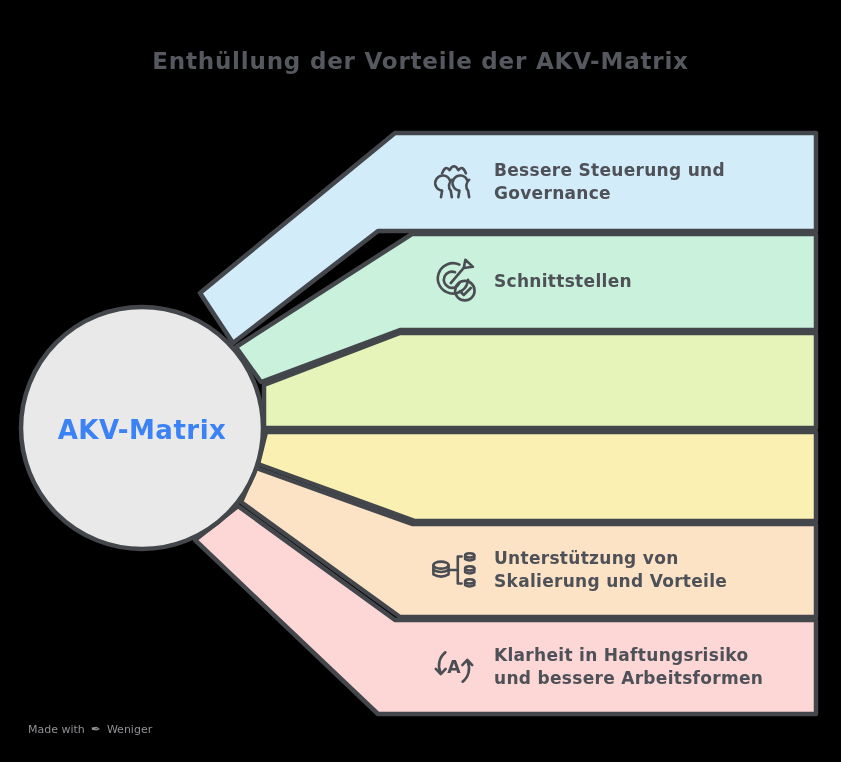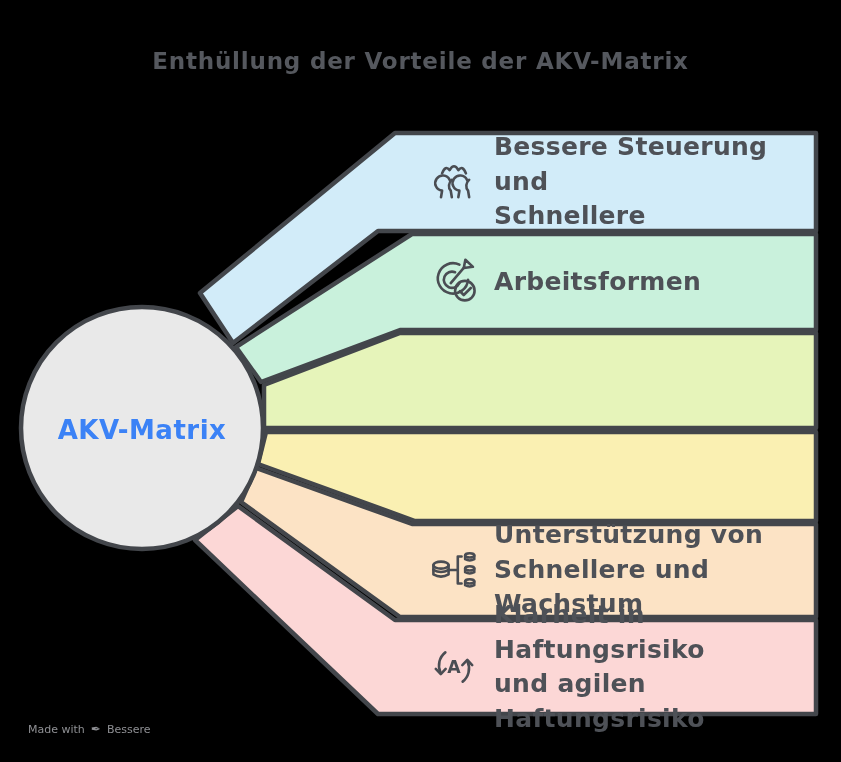--- a/index.html
+++ b/index.html
@@ -14,21 +14,21 @@
     position:absolute;left:0;top:48px;width:841px;text-align:center;
     font-size:23px;font-weight:bold;color:#55585e;letter-spacing:.8px;
   }
   .band-row{
     position:absolute;left:428px;width:385px;height:80px;
     display:flex;align-items:center;gap:14px;
   }
   .band-icon{flex:0 0 52px;width:52px;height:52px;}
   .band-icon svg{width:52px;height:52px;display:block;}
   .band-label{
-    font-size:25px;font-weight:bold;color:#4e5157;line-height:1.38;
+    font-size:17px;font-weight:bold;color:#4e5157;line-height:1.38;
     letter-spacing:.3px;
   }
   .row-1{top:142px}.row-2{top:242px}.row-3{top:340px}
   .row-4{top:436px}.row-5{top:530px}.row-6{top:627px}
   .center-label{
     position:absolute;left:32px;top:415px;width:220px;text-align:center;
     font-size:26px;font-weight:bold;color:#3b82f6;letter-spacing:.5px;
   }
   .footer{
     position:absolute;left:28px;top:722px;display:flex;align-items:center;gap:6px;
@@ -63,37 +63,37 @@
       <svg viewBox="0 0 48 48" class="ico">
         <path d="M13 16 Q16 8 20 13 Q24 6 28 13 Q32 8 35 16"></path>
         <path d="M20 22 a7 7 0 1 0 -7 10 l-1 6"></path>
         <path d="M22 38 l-1 -6 a7 7 0 0 1 1 -10"></path>
         <path d="M36 22 a7 7 0 1 0 -7 10 l-1 6"></path>
         <path d="M38 38 l-1 -6 a7 7 0 0 1 1 -10"></path>
       </svg>
     </div>
     <div class="band-label">
       <div>Bessere Steuerung und</div>
-      <div>Schnellere</div>
+      <div>Governance</div>
     </div>
   </div>
 
   <div class="band-row row-2">
     <div class="band-icon">
       <svg viewBox="0 0 48 48" class="ico">
         <path d="M29 8 A14 14 0 1 0 37 22"></path>
         <path d="M25 15 A7.5 7.5 0 1 0 29 25"></path>
         <path d="M21 25 L33 11"></path>
         <path d="M33 11 L34.5 3.5 L41.5 10 Z"></path>
         <circle cx="34" cy="32" r="9"></circle>
         <path d="M29.5 32.5 L33 36 L39.5 29.5"></path>
       </svg>
     </div>
     <div class="band-label">
-      <div>Arbeitsformen</div>
+      <div>Schnittstellen</div>
     </div>
   </div>
 
 
 
   <div class="band-row row-5">
     <div class="band-icon">
       <svg viewBox="0 0 48 48" class="ico">
         <ellipse cx="12" cy="19.5" rx="7" ry="3.2"></ellipse>
         <path d="M5 19.5 V28 Q12 32.2 19 28 V19.5"></path>
@@ -109,39 +109,39 @@
           <path d="M34.3 22.5 V26 Q38.5 28.4 42.7 26 V22.5"></path>
         </g>
         <g>
           <ellipse cx="38.5" cy="34.5" rx="4.2" ry="1.9"></ellipse>
           <path d="M34.3 34.5 V38 Q38.5 40.4 42.7 38 V34.5"></path>
         </g>
       </svg>
     </div>
     <div class="band-label">
       <div>Unterstützung von</div>
-      <div>Schnellere und Wachstum</div>
+      <div>Skalierung und Vorteile</div>
     </div>
   </div>
 
   <div class="band-row row-6">
     <div class="band-icon">
       <svg viewBox="0 0 48 48" class="ico">
         <path d="M16 10.5 A15.5 15.5 0 0 0 11.5 29"></path>
         <path d="M7.2 25.8 L11.8 30.5 L16.3 25.8"></path>
         <path d="M32 37.5 A15.5 15.5 0 0 0 36.5 19"></path>
         <path d="M31.7 22.2 L36.3 17.5 L40.8 22.2"></path>
         <text x="24" y="29.5" font-size="16" font-weight="bold" text-anchor="middle" fill="#4a4d53" stroke="none" font-family="DejaVu Sans, sans-serif">A</text>
       </svg>
     </div>
     <div class="band-label">
       <div>Klarheit in Haftungsrisiko</div>
-      <div>und agilen Haftungsrisiko</div>
+      <div>und bessere Arbeitsformen</div>
     </div>
   </div>
 
   <div class="footer">
     <span>Made with</span>
     <span class="pen-icon">✒</span>
-    <span>Bessere</span>
+    <span>Weniger</span>
   </div>
 
 </div>
 
 </body></html>

